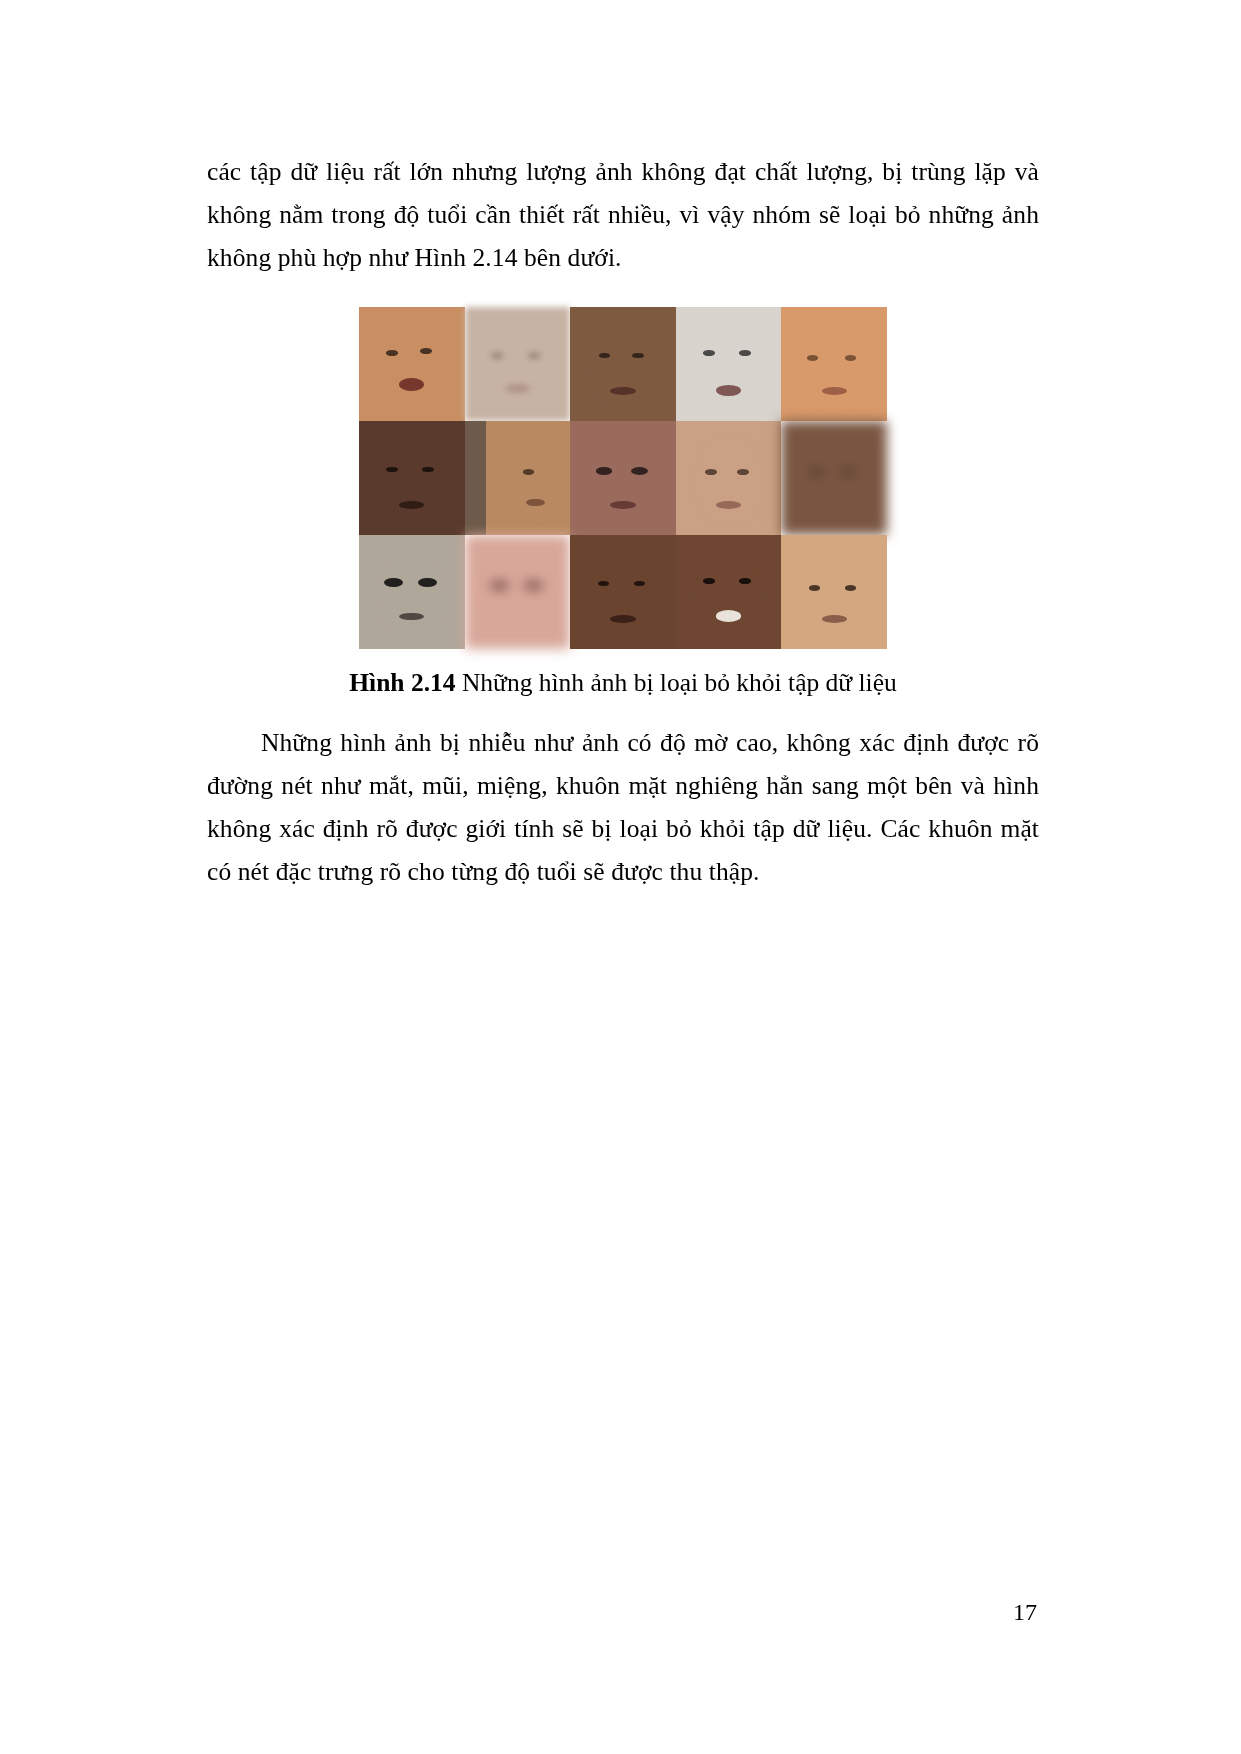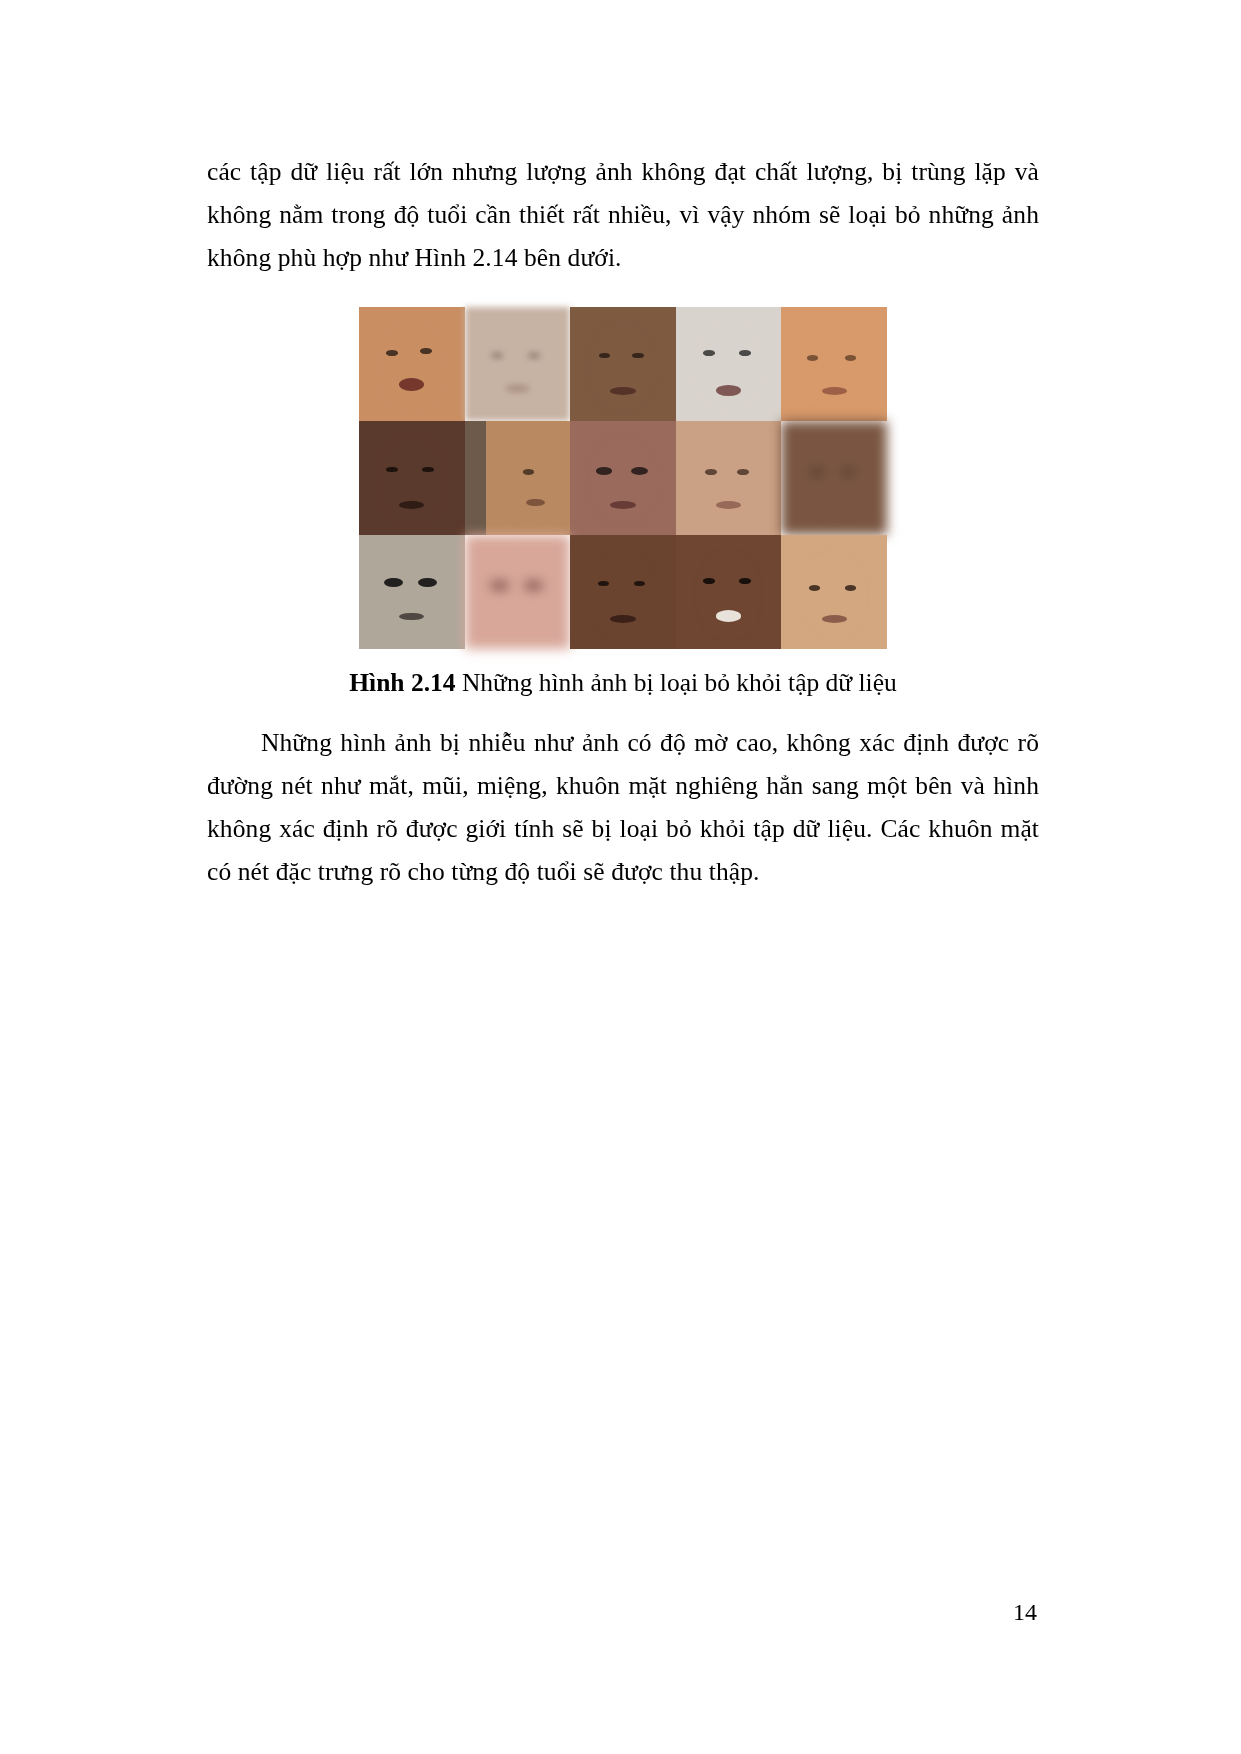--- a/index.html
+++ b/index.html
@@ -245,14 +245,14 @@
     <div class="figure-caption">
       <b>Hình 2.14</b><span> Những hình ảnh bị loại bỏ khỏi tập dữ liệu</span>
     </div>
 
     <div class="para-gap"></div>
 
     <p class="body-text indent">Những hình ảnh bị nhiễu như ảnh có độ mờ cao, không xác định được rõ đường nét như mắt, mũi, miệng, khuôn mặt nghiêng hẳn sang một bên và hình không xác định rõ được giới tính sẽ bị loại bỏ khỏi tập dữ liệu. Các khuôn mặt có nét đặc trưng rõ cho từng độ tuổi sẽ được thu thập.</p>
 
   </div>
 
-  <div class="page-number">14</div>
+  <div class="page-number">17</div>
 </div>
 
 </body></html>

